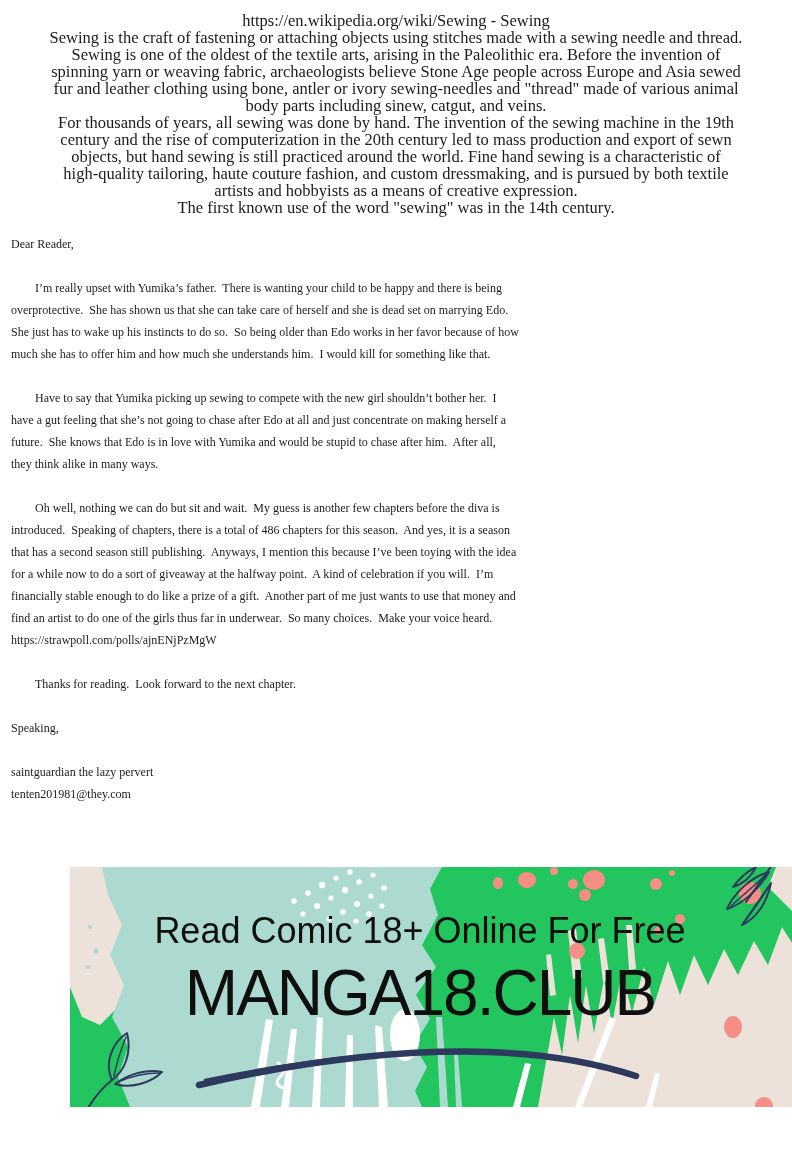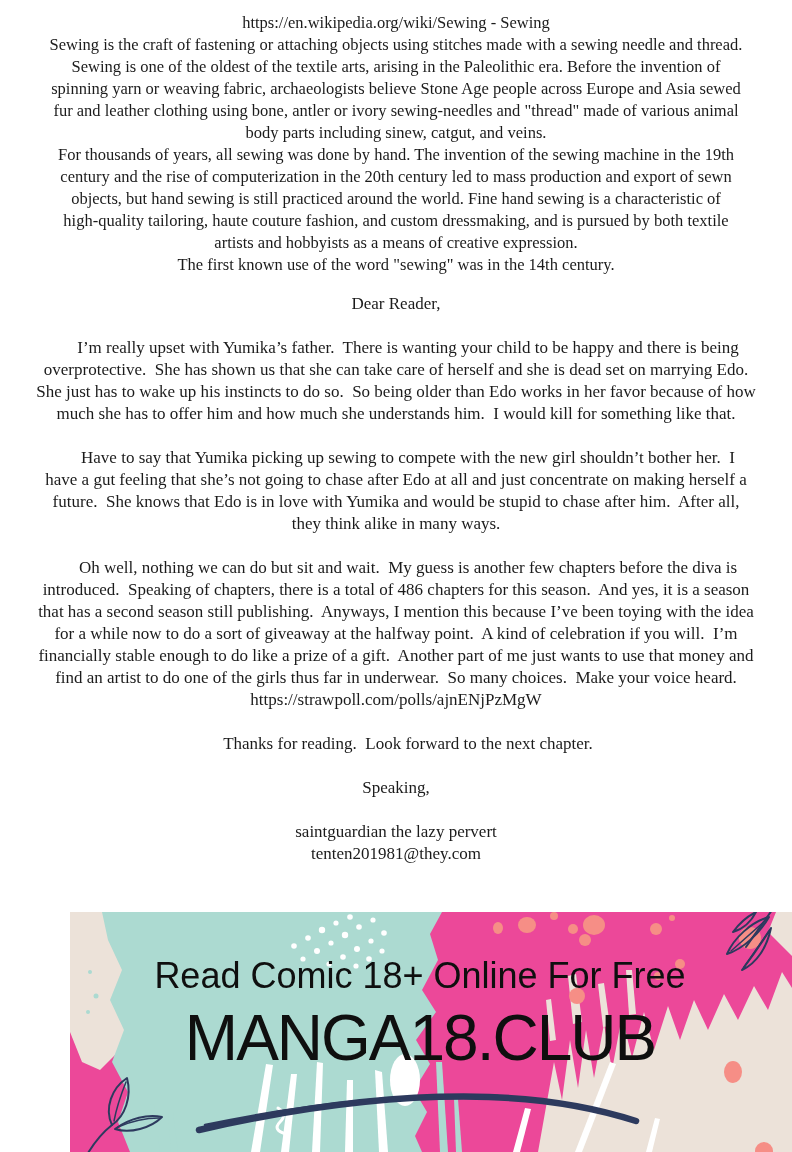--- a/index.html
+++ b/index.html
@@ -4,37 +4,36 @@
 <style>
   html,body{margin:0;padding:0;}
   body{width:792px;height:1152px;overflow:hidden;background:#ffffff;}
   .page{position:relative;width:792px;height:1152px;background:#ffffff;
         font-family:"Liberation Serif","DejaVu Serif",serif;color:var(--ink,#1b1b1b);}
   .wiki-block{
     padding-top:12px;
     text-align:center;
     white-space:pre;
     font-size:16.5px;
-    line-height:22px;
+    line-height:17px;
   }
   .letter{padding:0 11px;}
   .letter p{
     margin:22px 0 0 0;
     white-space:pre;
-    font-size:17px;
+    font-size:12px;
     line-height:22px;
-    text-align:center;
   }
   .letter p.salutation{margin-top:17px;}
   .letter p.indent{text-indent:24px;}
 
   
   .banner{
-    position:absolute;left:70px;top:912px;width:722px;height:240px;
-    overflow:hidden;background:#ec4899;
+    position:absolute;left:70px;top:867px;width:722px;height:240px;
+    overflow:hidden;background:#22c55e;
   }
   .banner svg{position:absolute;left:0;top:0;width:722px;height:240px;}
   .banner-text{position:absolute;left:0;top:0;width:700px;height:240px;z-index:2;
                text-align:center;font-family:"Liberation Sans","DejaVu Sans",sans-serif;
                color:var(--banner_text,#0f0f0f);}
   .tagline{position:absolute;left:0;top:45px;width:700px;
            font-size:36px;line-height:38px;font-weight:400;letter-spacing:0px;}
   .site{position:absolute;left:0;top:96px;width:700px;
         font-size:64px;line-height:60px;font-weight:400;letter-spacing:-2px;}
 

